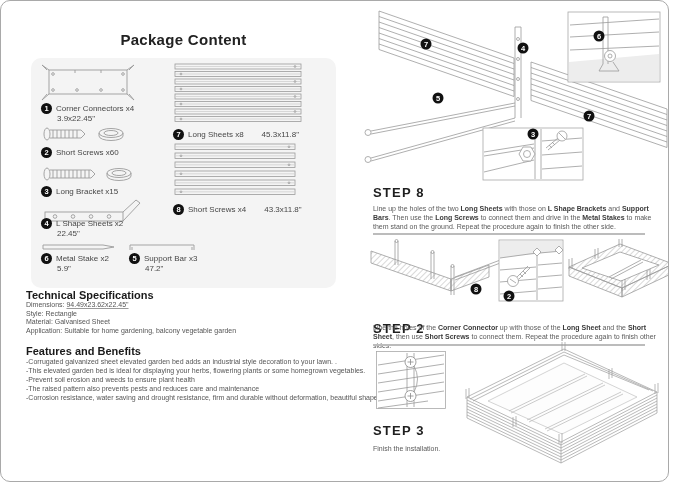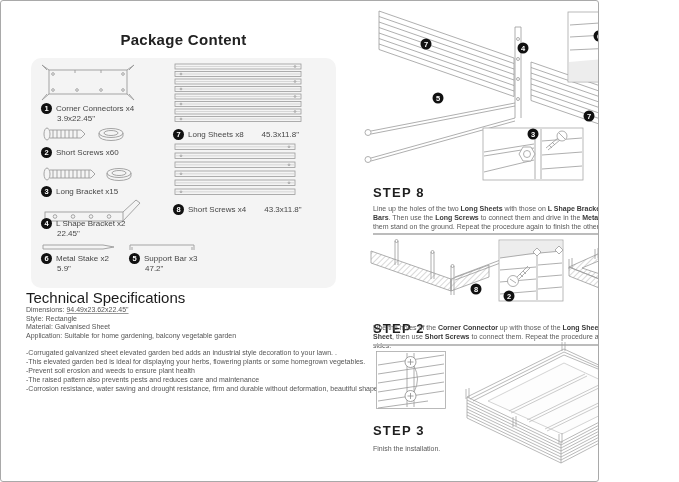--- a/index.html
+++ b/index.html
@@ -1,19 +1,19 @@
 <!DOCTYPE html>
 <html><head>
 <meta charset="utf-8">
 <style>
   * { margin:0; padding:0; box-sizing:border-box; }
   body { background:#ffffff; font-family:"Liberation Sans", sans-serif; }
   #page {
-    position:relative; width:599px; height:482px; background:#fff;
-    border:1px solid #a9a9a9; border-radius:3px; overflow:hidden;
+    position:relative; width:669px; height:482px; background:#fff;
+    border:1px solid #a9a9a9; border-radius:10px; overflow:hidden;
   }
   .abs { position:absolute; }
 
   
   #pkg-title {
     left:30px; top:30px; width:305px; text-align:center;
     font-size:15px; font-weight:600; color:#222; letter-spacing:.3px;
   }
   #parts-box {
     left:30px; top:57px; width:305px; height:230px;
@@ -25,21 +25,21 @@
     background:#111; color:#fff; font-size:7.5px; font-weight:bold; flex:0 0 auto;
   }
   .part-row { position:absolute; display:flex; align-items:center; gap:4px;
     font-size:8px; color:#474747; white-space:nowrap; }
   .part-size { position:absolute; font-size:8px; color:#474747; white-space:nowrap; }
   .size-inline { margin-left:14px; }
   .picon { position:absolute; }
   .picon svg { display:block; }
 
   #specs { left:25px; top:288px; width:315px; }
-  .sec-head { font-size:15px; font-weight:normal; color:#1a1a1a; }
+  .sec-head { font-size:11px; font-weight:bold; color:#1a1a1a; }
   .spec-line { font-size:7px; line-height:8.5px; color:#555; white-space:nowrap; }
   #specs .spec-line:first-of-type { margin-top:3px; }
   .dim-value { text-decoration:underline; text-decoration-color:#999; }
 
   #features { left:25px; top:344px; width:330px; }
   .feat-line { font-size:7px; line-height:9px; color:#555; white-space:nowrap; }
   #features .feat-line:first-of-type { margin-top:3px; }
 
   
   .diagram { position:absolute; }
@@ -117,21 +117,21 @@
         <rect x="6" y="13" width="78" height="9"></rect>
         <circle cx="16" cy="17.5" r="1.8"></circle>
           <circle cx="34" cy="17.5" r="1.8"></circle>
         <circle cx="52" cy="17.5" r="1.8"></circle>
           <circle cx="70" cy="17.5" r="1.8"></circle>
         <path d="M84,13 L97,1 M84,22 L101,4 M97,1 L101,4"></path>
       </svg>
     </div>
     <div class="part-row" style="left:10px;top:160px;">
       <span class="badge">4</span>
-      <span>L Shape Bracket x2</span>
+      <span>L Shape Sheets x2</span>
     </div>
     <div class="part-size" style="left:26px;top:171px;">22.45"</div>
 
     <div class="picon" style="left:8px;top:185px;">
       <svg width="78" height="8" viewBox="0 0 78 8" fill="none" stroke="#9b9b9b" stroke-width="0.9">
         <path d="M4,2 H64 M4,6 H64 M4,2 V6 M64,2 L75,4 L64,6"></path>
       </svg>
     </div>
 
     <div class="picon" style="left:96px;top:185px;">
@@ -222,20 +222,21 @@
     <div class="spec-line">
       <span>Dimensions:</span>
       <span class="dim-value">94.49x23.62x22.45"</span>
     </div>
     <div class="spec-line">Style: Rectangle</div>
     <div class="spec-line">Material: Galvanised Sheet</div>
     <div class="spec-line">Application: Suitable for home gardening, balcony vegetable garden</div>
   </div>
 
   <div id="features" class="abs">
+    <div class="sec-head">Features and Benefits</div>
     <div class="feat-line">-Corrugated galvanized sheet elevated garden bed adds an industrial style decoration to your lawn. .</div>
     <div class="feat-line">-This elevated garden bed is ideal for displaying your herbs, flowering plants or some homegrown vegetables.</div>
     <div class="feat-line">-Prevent soil erosion and weeds to ensure plant health</div>
     <div class="feat-line">-The raised pattern also prevents pests and reduces care and maintenance</div>
     <div class="feat-line">-Corrosion resistance, water saving and drought resistance, firm and durable without deformation, beautiful shape</div>
   </div>
 
   <div class="diagram" style="left:350px;top:4px;width:325px;height:176px;">
     <svg width="325" height="176" viewBox="0 0 325 176" fill="none" stroke="#9b9b9b" stroke-width="0.8">
 

